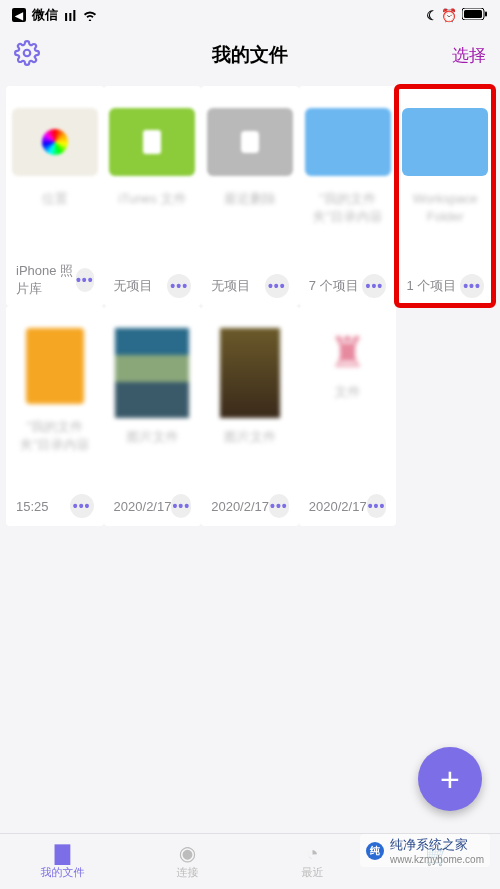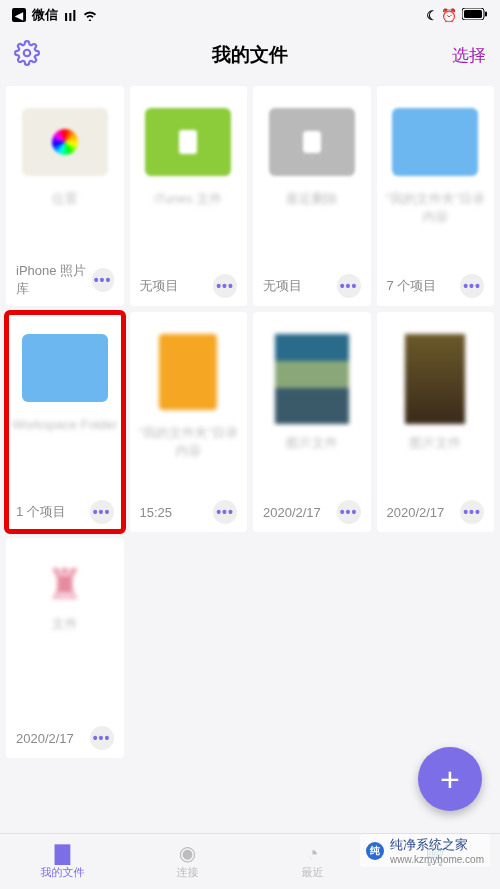--- a/index.html
+++ b/index.html
@@ -11,21 +11,21 @@
 .status-right { flex: 1; display: flex; justify-content: flex-end; align-items: center; gap: 4px; }
 .back-box { background: #000; color: #fff; width: 14px; height: 14px; display: inline-flex; align-items: center; justify-content: center; font-size: 10px; border-radius: 2px; }
 .signal, .wifi { font-size: 15px; }
 
 .nav-bar { height: 50px; display: flex; align-items: center; padding: 0 14px; background: #f5f5f7; }
 .nav-left { width: 60px; }
 .nav-title { flex: 1; text-align: center; font-size: 19px; font-weight: 600; }
 .nav-right { width: 60px; text-align: right; color: #a21caf; font-size: 17px; }
 .gear { color: #7b6ee6; }
 
-.grid { display: grid; grid-template-columns: repeat(4, 1fr); gap: 6px; padding: 6px; }
+.grid { display: grid; grid-template-columns: repeat(5, 1fr); padding: 6px; }
 .card { background: #fff; border-radius: 4px; height: 220px; position: relative; display: flex; flex-direction: column; align-items: center; padding-top: 22px; }
 .card.highlight { outline: 5px solid #e60000; outline-offset: -3px; }
 
 .folder-icon { width: 86px; height: 68px; border-radius: 6px; margin-bottom: 8px; position: relative; display: flex; align-items: center; justify-content: center; filter: blur(1.5px); }
 .folder-icon.cream { background: #f0ede4; }
 .folder-icon.green { background: #8ccc3a; }
 .folder-icon.grey  { background: #b9b9b9; }
 .folder-icon.blue  { background: #6cb7f0; }
 .file-icon { width: 58px; height: 76px; background: #f5a623; border-radius: 4px; margin-bottom: 8px; filter: blur(2px); }
 .thumb-blue { background: linear-gradient(#2a6a8a 30%, #8aa77a 30% 60%, #3a5a6a 60%); width: 74px; height: 90px; margin-bottom: 4px; filter: blur(2px); }

